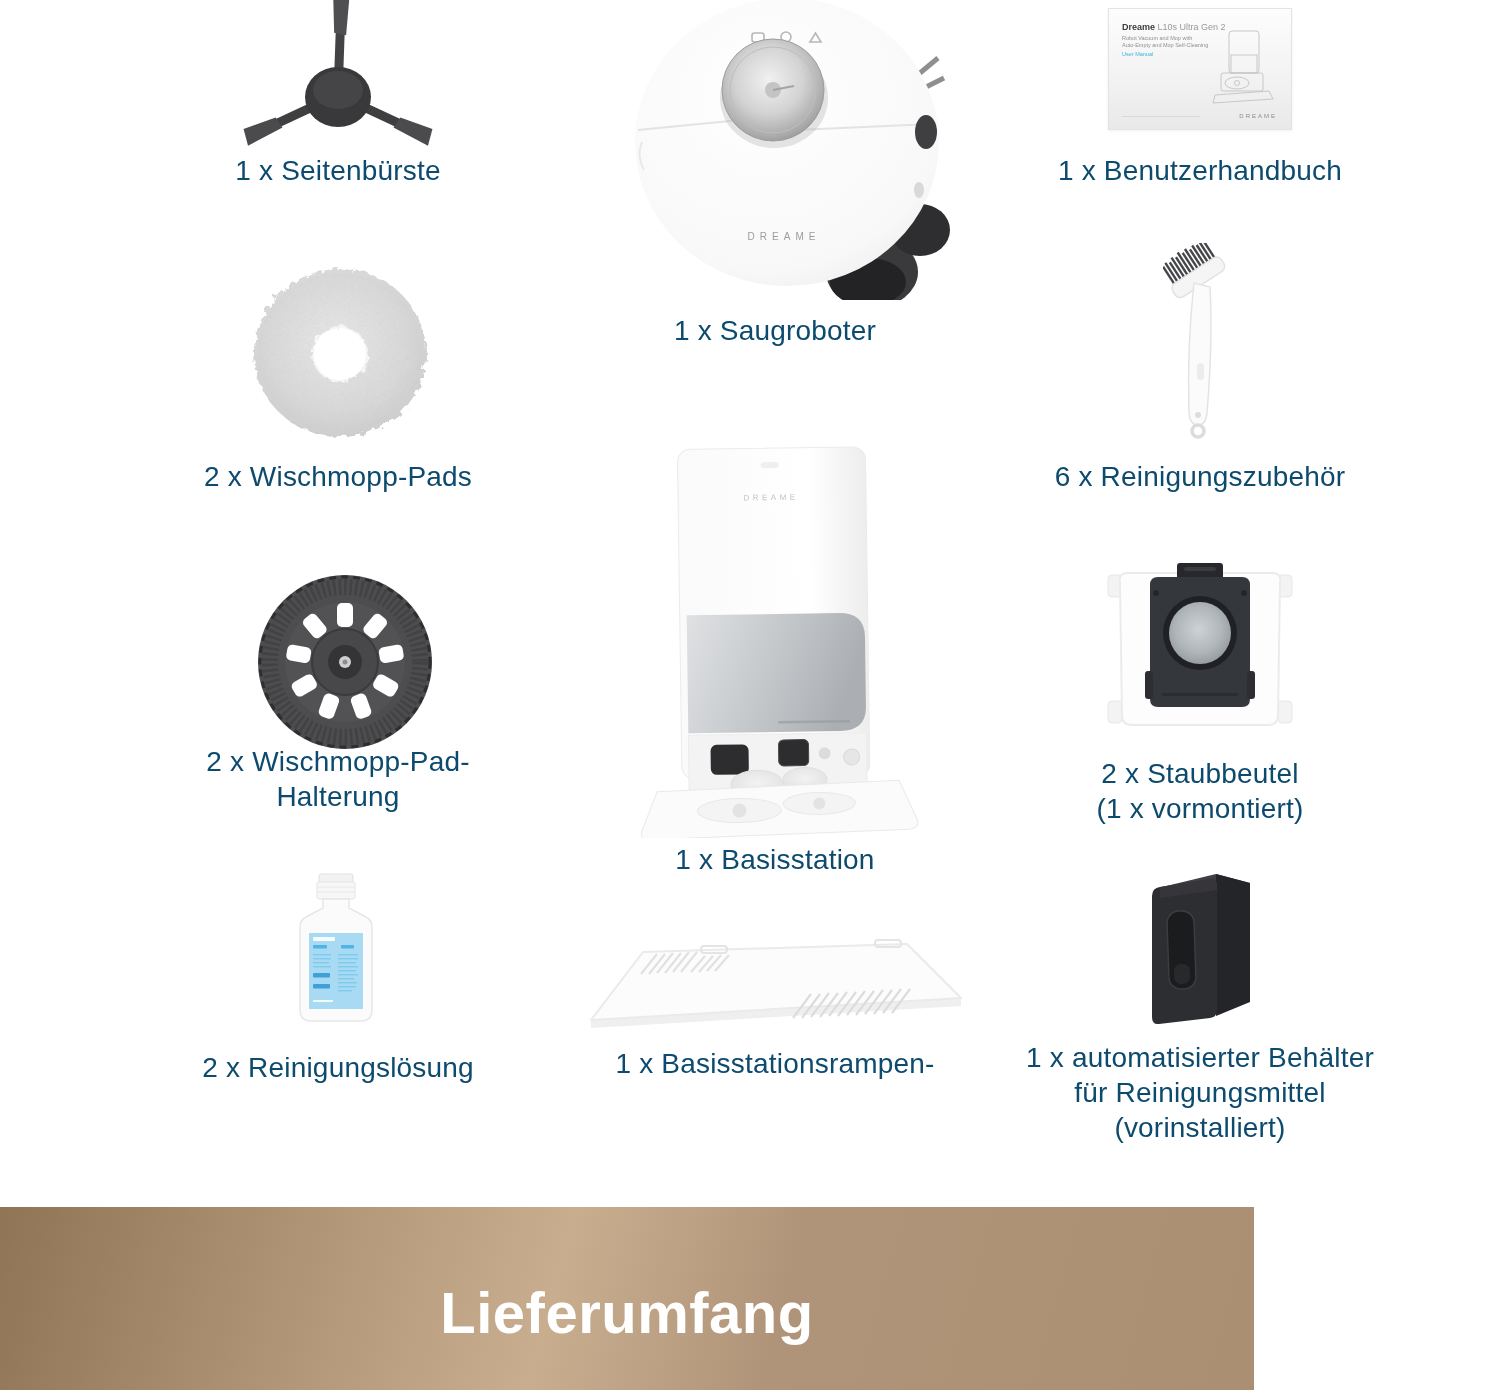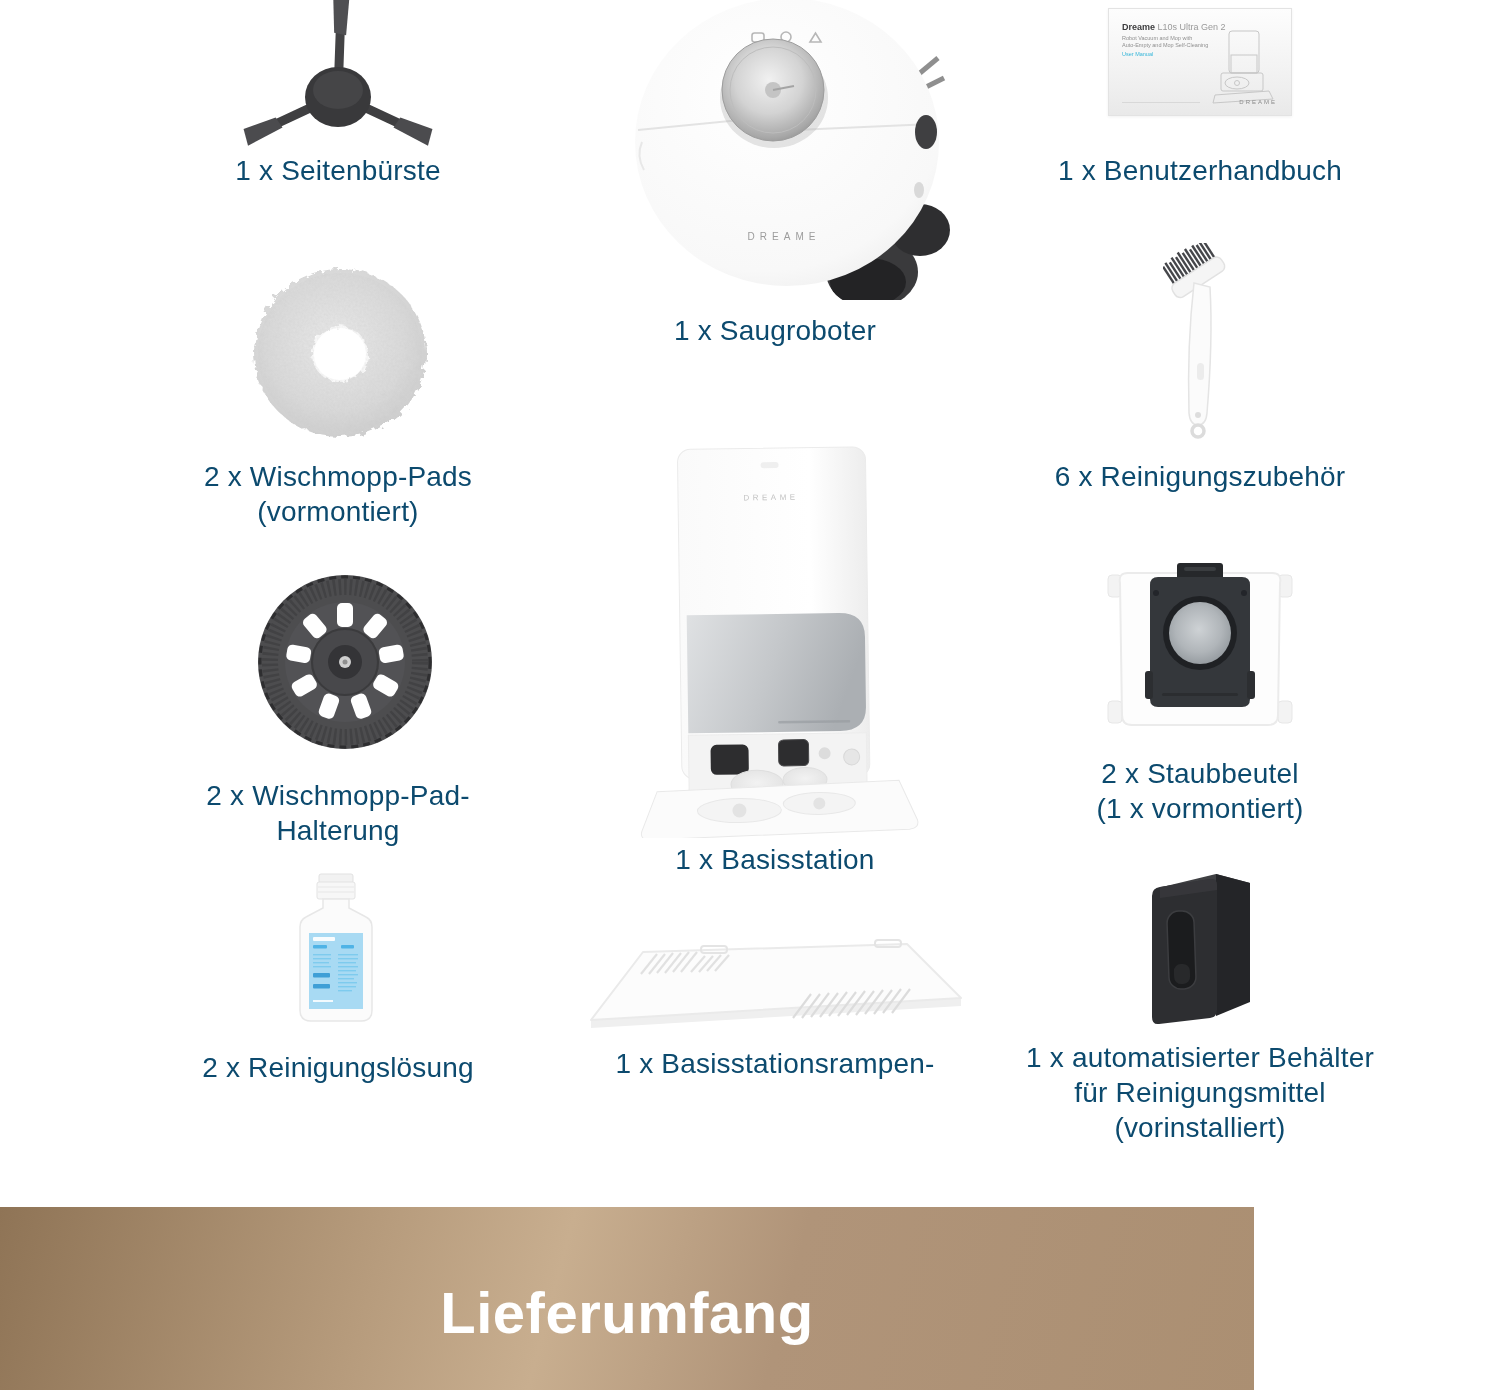--- a/index.html
+++ b/index.html
@@ -12,21 +12,21 @@
     position:absolute;color:#0c4a6e;font-size:28px;line-height:35px;
     text-align:center;letter-spacing:0.2px;
   }
   .lbl div{white-space:nowrap;}
   
   .c1{left:78px;width:520px;}
   .c2{left:515px;width:520px;}
   .c3{left:940px;width:520px;}
   
   .manual-card{
-    position:absolute;left:1108px;top:8px;width:184px;height:108px;
+    position:absolute;left:1108px;top:8px;width:184px;height:122px;
     background:linear-gradient(180deg,#fdfdfd 0%,#f3f3f3 55%,#e9e9e9 100%);
     border:1px solid #e3e3e3;box-shadow:0 1px 3px rgba(0,0,0,0.06);
     box-sizing:border-box;
   }
   .mc-text{position:absolute;left:13px;top:13px;}
   .mc-title{font-size:9px;color:#3c3c3e;}
   .mc-title b{font-weight:bold;}
   .mc-title span{color:#9a9a9a;font-weight:normal;}
   .mc-sub{font-size:5.5px;line-height:7px;color:#8f8f8f;margin-top:3px;}
   .mc-link{font-size:5.5px;color:#35b6d9;margin-top:2px;}
@@ -92,21 +92,20 @@
       <g filter="url(#fluff)">
         <path fill-rule="evenodd" fill="url(#padG)" d="M100,6 a86,84 0 1,0 0.1,0 Z  M100,63 a28,28 0 1,1 -0.1,0 Z"></path>
       </g>
       <g filter="url(#grain)" opacity="0.45">
         <path fill-rule="evenodd" fill="#bdbdbd" d="M100,10 a82,80 0 1,0 0.1,0 Z  M100,65 a26,26 0 1,1 -0.1,0 Z"></path>
       </g>
     </svg>
   </div>
   <div class="lbl c1" style="top:459px;">
     <div>2 x Wischmopp-Pads</div>
-    <div>(vormontiert)</div>
   </div>
 
   <div class="fig" style="left:245px;top:572px;">
     <svg width="200" height="180" viewBox="0 0 200 180">
       <g transform="translate(100,90)">
         <circle r="87" fill="#4d4d4f"></circle>
         <circle r="85" fill="none" stroke="#2e2e30" stroke-width="3" stroke-dasharray="7 5"></circle>
         <circle r="75" fill="none" stroke="#424244" stroke-width="16" stroke-dasharray="2.5 3"></circle>
         <circle r="60" fill="#525255"></circle>
         <g fill="#ffffff">
@@ -121,21 +120,21 @@
           <rect x="-8" y="-59" width="16" height="24" rx="5" transform="rotate(320)"></rect>
         </g>
         <circle r="34" fill="#48484b"></circle>
         <circle r="33" fill="none" stroke="#3b3b3d" stroke-width="2"></circle>
         <circle r="17" fill="#343437"></circle>
         <circle r="6" fill="#cfcfcf"></circle>
         <circle r="2.5" fill="#8e8e8e"></circle>
       </g>
     </svg>
   </div>
-  <div class="lbl c1" style="top:778px;">
+  <div class="lbl c1" style="top:744px;">
     <div>2 x Wischmopp-Pad-</div>
     <div>Halterung</div>
   </div>
 
   <div class="fig" style="left:280px;top:872px;">
     <svg width="112" height="162" viewBox="0 0 112 162">
       <rect x="39" y="2" width="34" height="9" rx="2" fill="#f2f2f2" stroke="#e1e1e1"></rect>
       <rect x="37" y="10" width="38" height="17" rx="2" fill="#f7f7f7" stroke="#e3e3e3"></rect>
       <line x1="38" y1="15" x2="74" y2="15" stroke="#e7e7e7"></line>
       <line x1="38" y1="20" x2="74" y2="20" stroke="#e7e7e7"></line>

